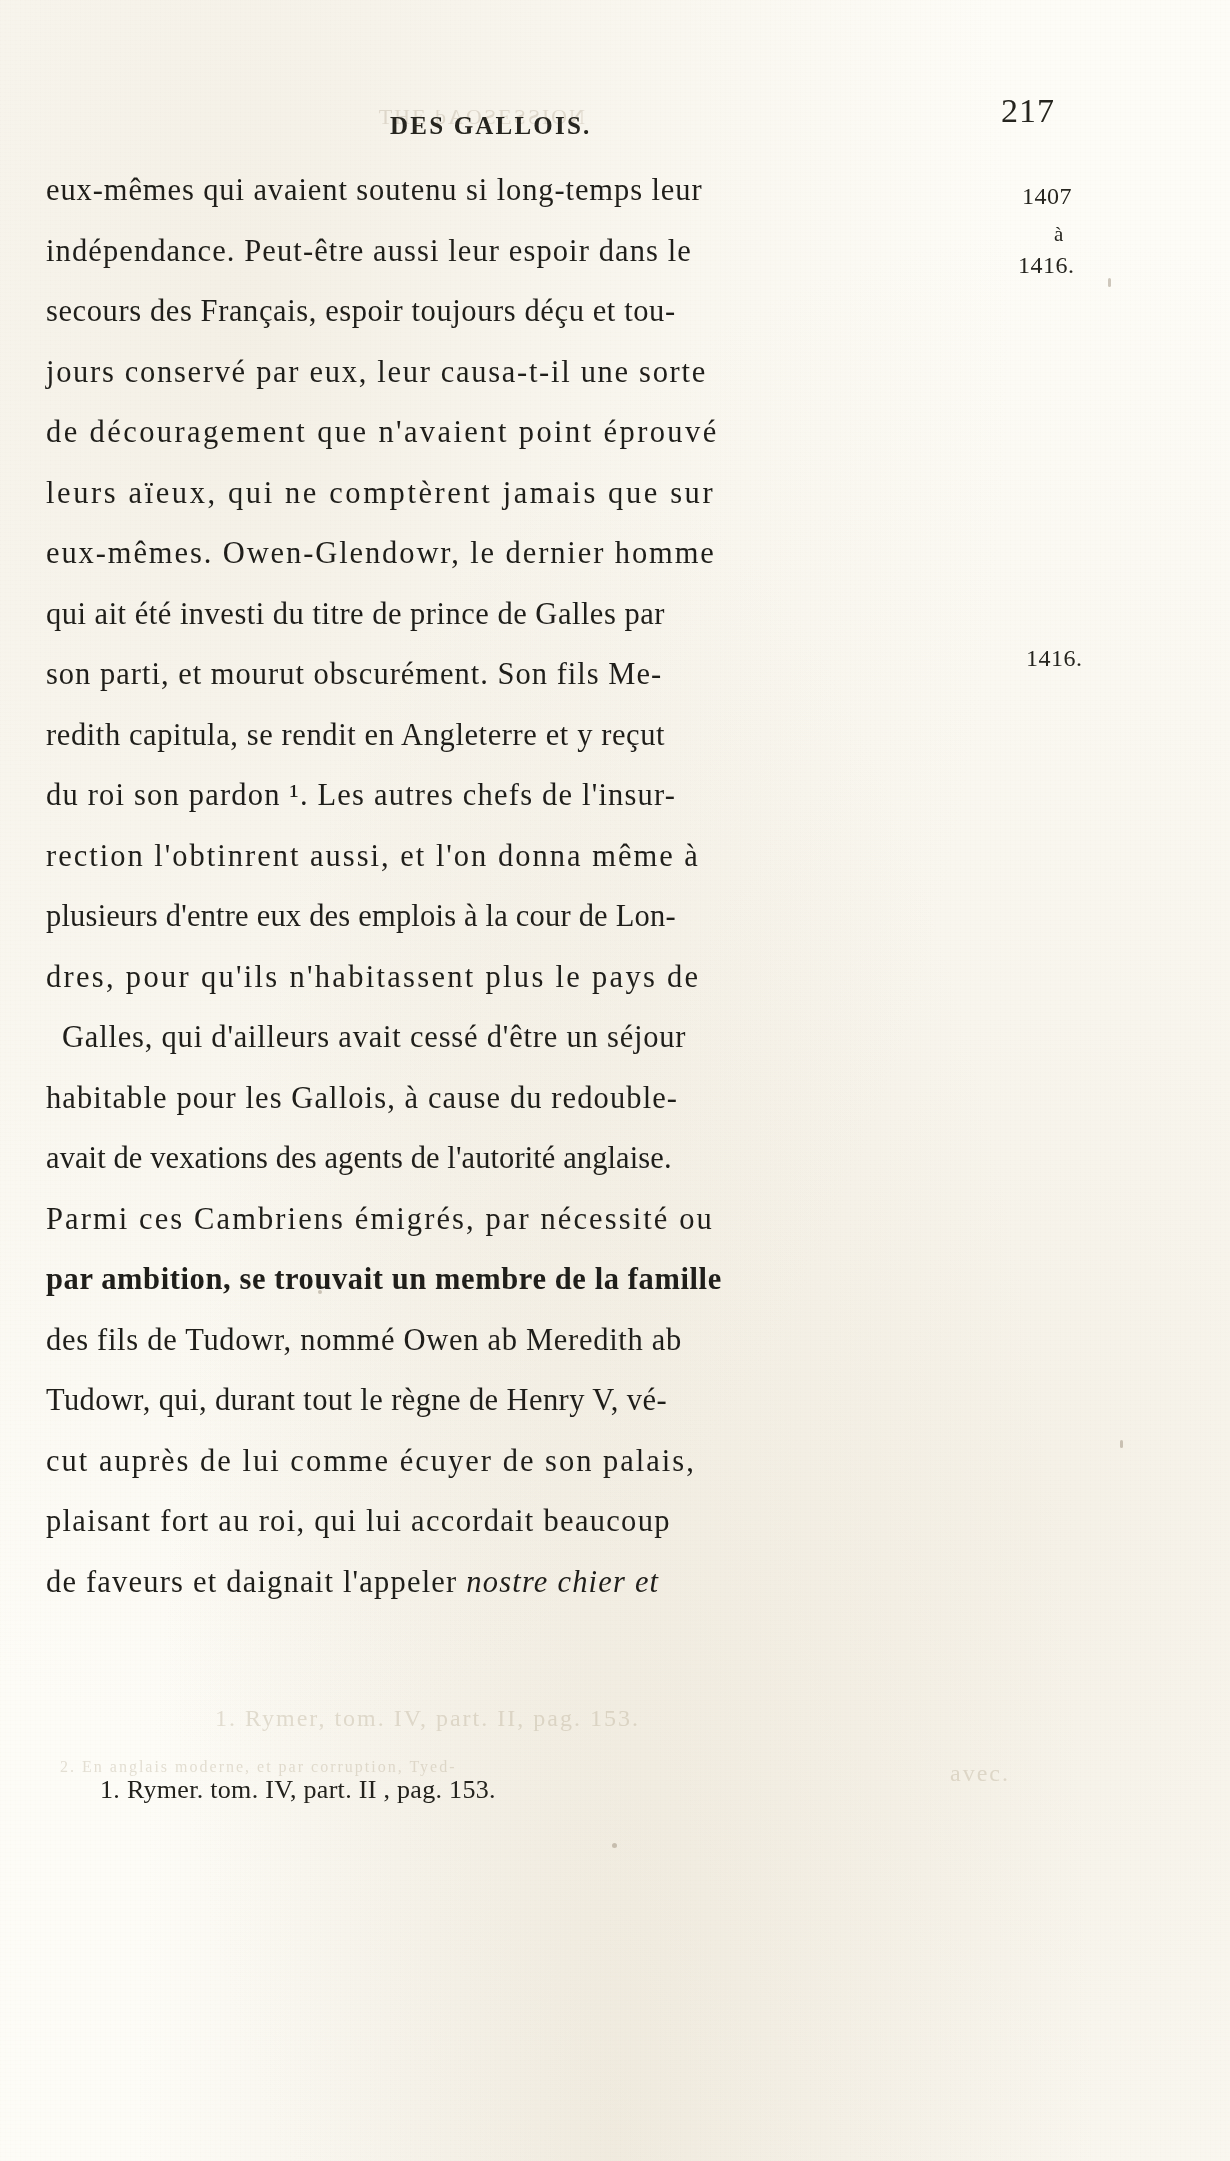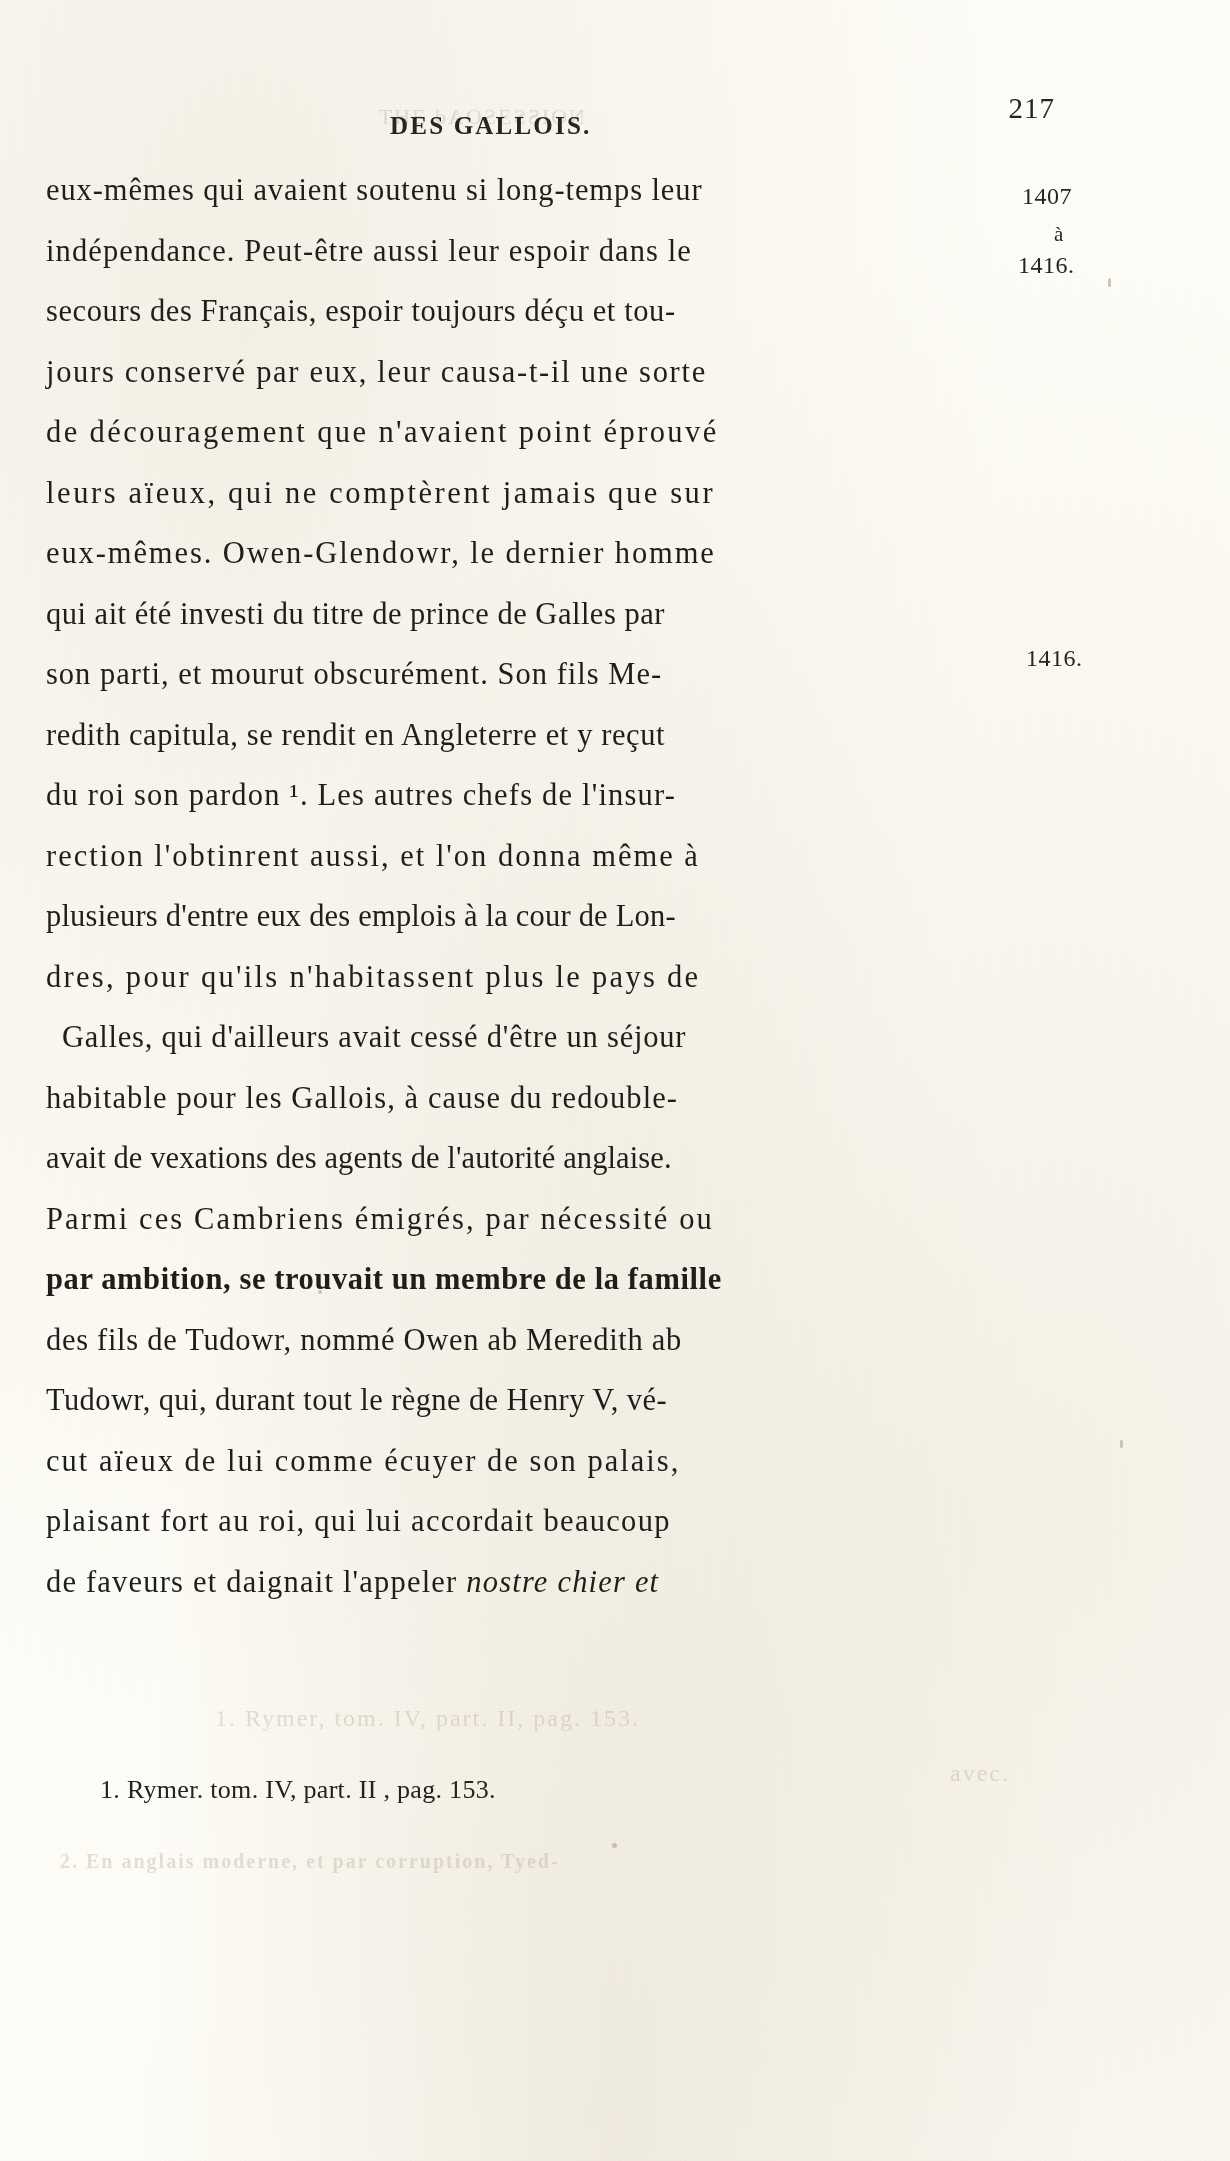--- a/index.html
+++ b/index.html
@@ -61,21 +61,21 @@
     letter-spacing: 2.2px;
     font-weight: bold;
     color: #26251f;
     font-variant: small-caps;
     text-transform: uppercase;
   }
   .folio {
     position: absolute;
     right: 0;
     top: -8px;
-    font-size: 29px;
+    font-size: 34px;
     letter-spacing: 1px;
     color: #26251f;
     font-family: "Liberation Serif", serif;
   }
 
   
   .ghost {
     position: absolute;
     color: rgba(150,135,110,0.25);
     font-size: 22px;
@@ -91,25 +91,24 @@
   }
   .ghost-foot1 {
     left: 215px;
     top: 1705px;
     font-size: 24px;
     transform: none;
     color: rgba(160,146,120,0.28);
   }
   .ghost-foot2 {
     left: 60px;
-    top: 1850px;
-    font-size: 20px;
+    top: 1758px;
+    font-size: 16px;
     transform: none;
     color: rgba(160,146,120,0.28);
-    font-weight: bold;
   }
   .ghost-foot3 {
     left: 950px;
     top: 1760px;
     font-size: 24px;
     transform: none;
     color: rgba(160,146,120,0.28);
   }
 
   
@@ -204,21 +203,21 @@
       <div class="line" style="letter-spacing: 2px;">rection l'obtinrent aussi, et l'on donna même à</div>
       <div class="line" style="letter-spacing: 0.2px;">plusieurs d'entre eux des emplois à la cour de Lon-</div>
       <div class="line" style="letter-spacing: 2.3px;">dres, pour qu'ils n'habitassent plus le pays de</div>
       <div class="line" style="letter-spacing: 0.8px; margin-left: 16px;">Galles, qui d'ailleurs avait cessé d'être un séjour</div>
       <div class="line" style="letter-spacing: 1.1px;">habitable pour les Gallois, à cause du redouble-</div>
       <div class="line" style="letter-spacing: 0.1px;">avait de vexations des agents de l'autorité anglaise.</div>
       <div class="line" style="letter-spacing: 2.1px;">Parmi ces Cambriens émigrés, par nécessité ou</div>
       <div class="line" style="letter-spacing: 0.6px; font-weight: bold;">par ambition, se trouvait un membre de la famille</div>
       <div class="line" style="letter-spacing: 0.7px;">des fils de Tudowr, nommé Owen ab Meredith ab</div>
       <div class="line" style="letter-spacing: 0.4px;">Tudowr, qui, durant tout le règne de Henry V, vé-</div>
-      <div class="line" style="letter-spacing: 2px;">cut aïeux de lui comme écuyer de son palais,</div>
+      <div class="line" style="letter-spacing: 2px;">cut auprès de lui comme écuyer de son palais,</div>
       <div class="line" style="letter-spacing: 1.3px;">plaisant fort au roi, qui lui accordait beaucoup</div>
       <div class="line" style="letter-spacing: 1.2px;">de faveurs et daignait l'appeler <i>nostre chier et</i></div>
     </div>
 
   <div class="margin-notes">
     <div class="mnote mnote-a">1407</div>
     <div class="mnote mnote-b">à</div>
     <div class="mnote mnote-c">1416.</div>
     <div class="mnote mnote-d">1416.</div>
   </div>

